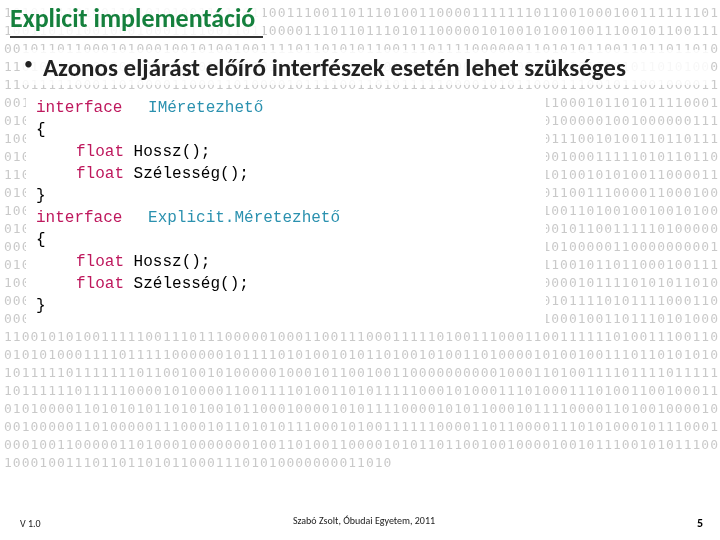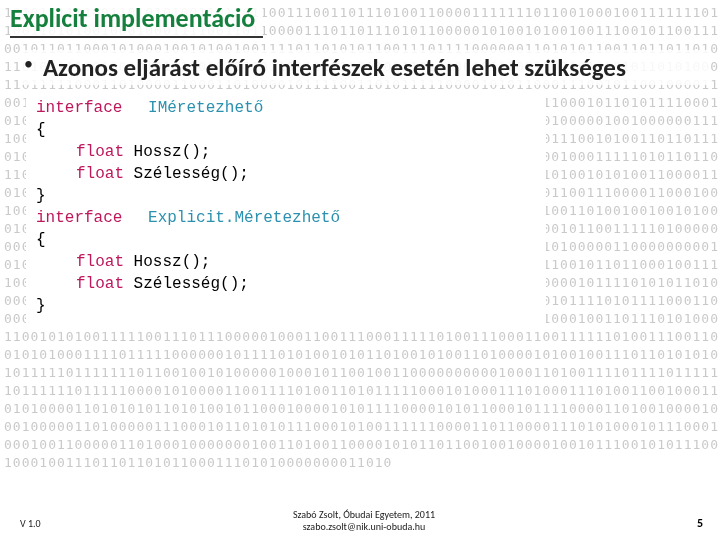--- a/index.html
+++ b/index.html
@@ -139,16 +139,15 @@
     <div><span class="indent1"><span class="kw">float</span><span class="plain"> Szélesség();</span></span></div>
     <div><span class="plain">}</span></div>
   </div>
 
 </div>
 
 <div class="footer">
   <div class="ver">V 1.0</div>
   <div class="center">
     <div>Szabó Zsolt, Óbudai Egyetem, 2011</div>
-    <div>szabo.zsolt@nik.uni-obuda.hu</div>
   </div>
   <div class="pagenum">5</div>
 </div>
 
 </body></html>

